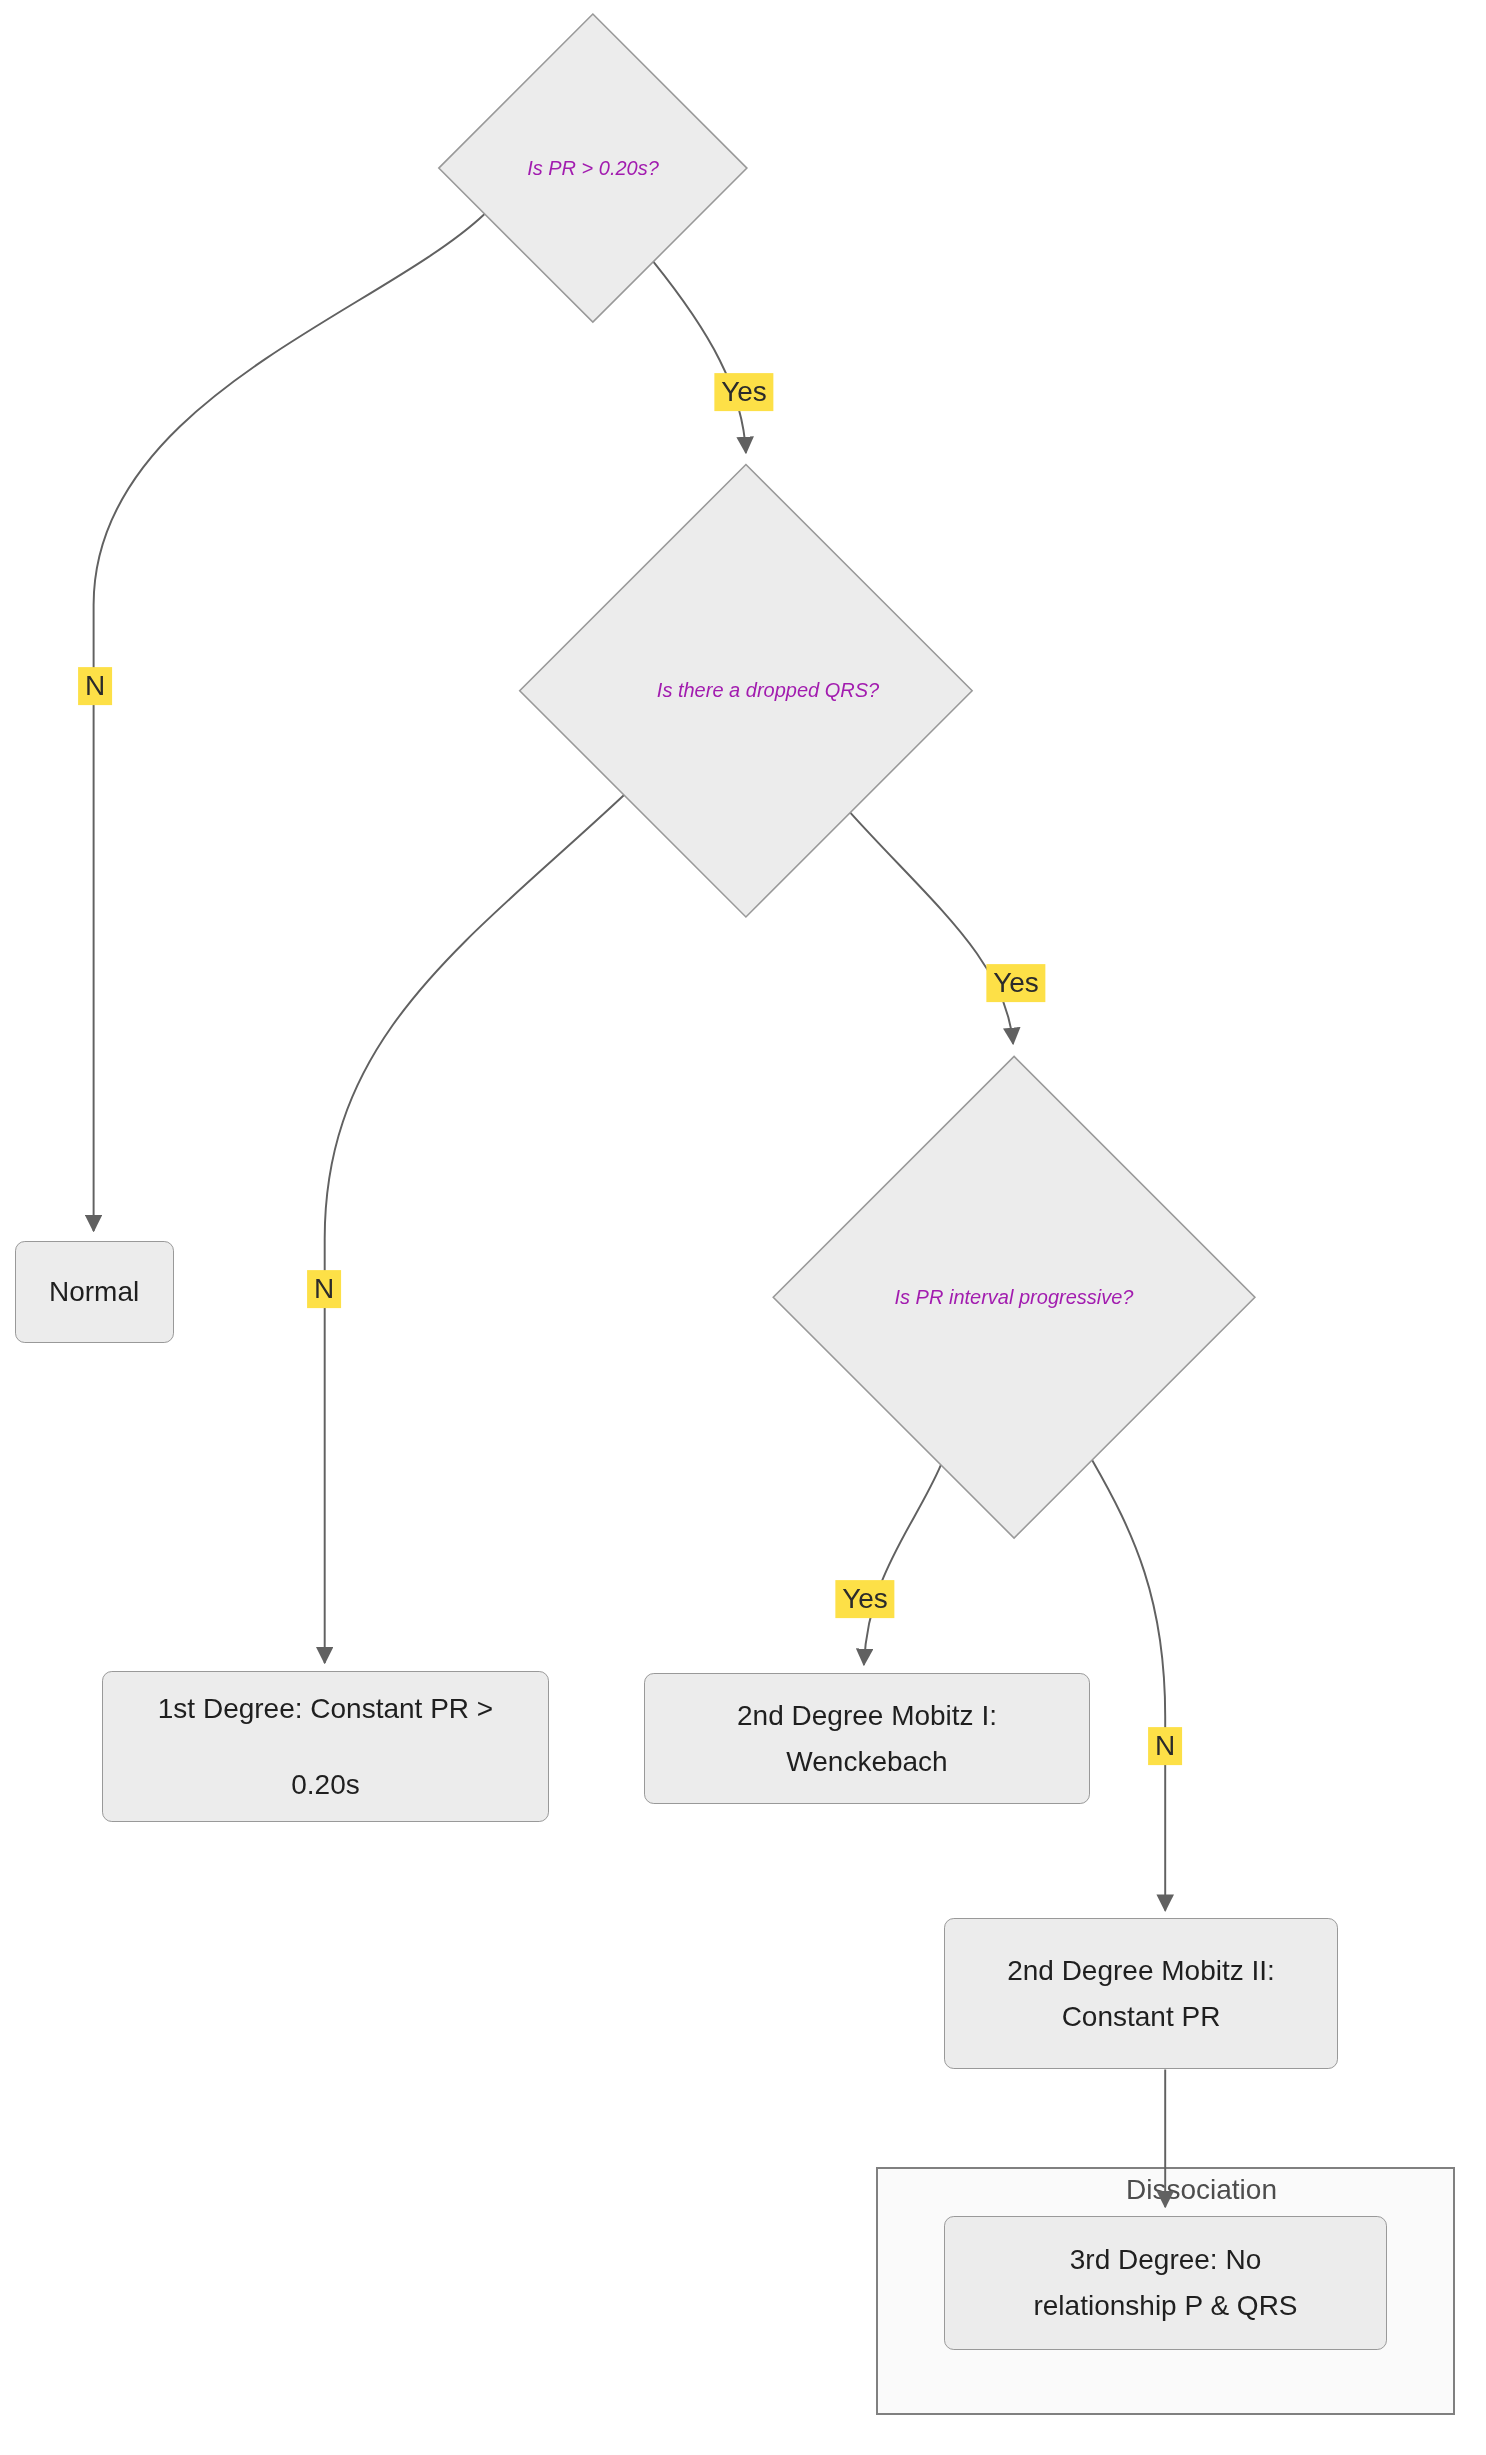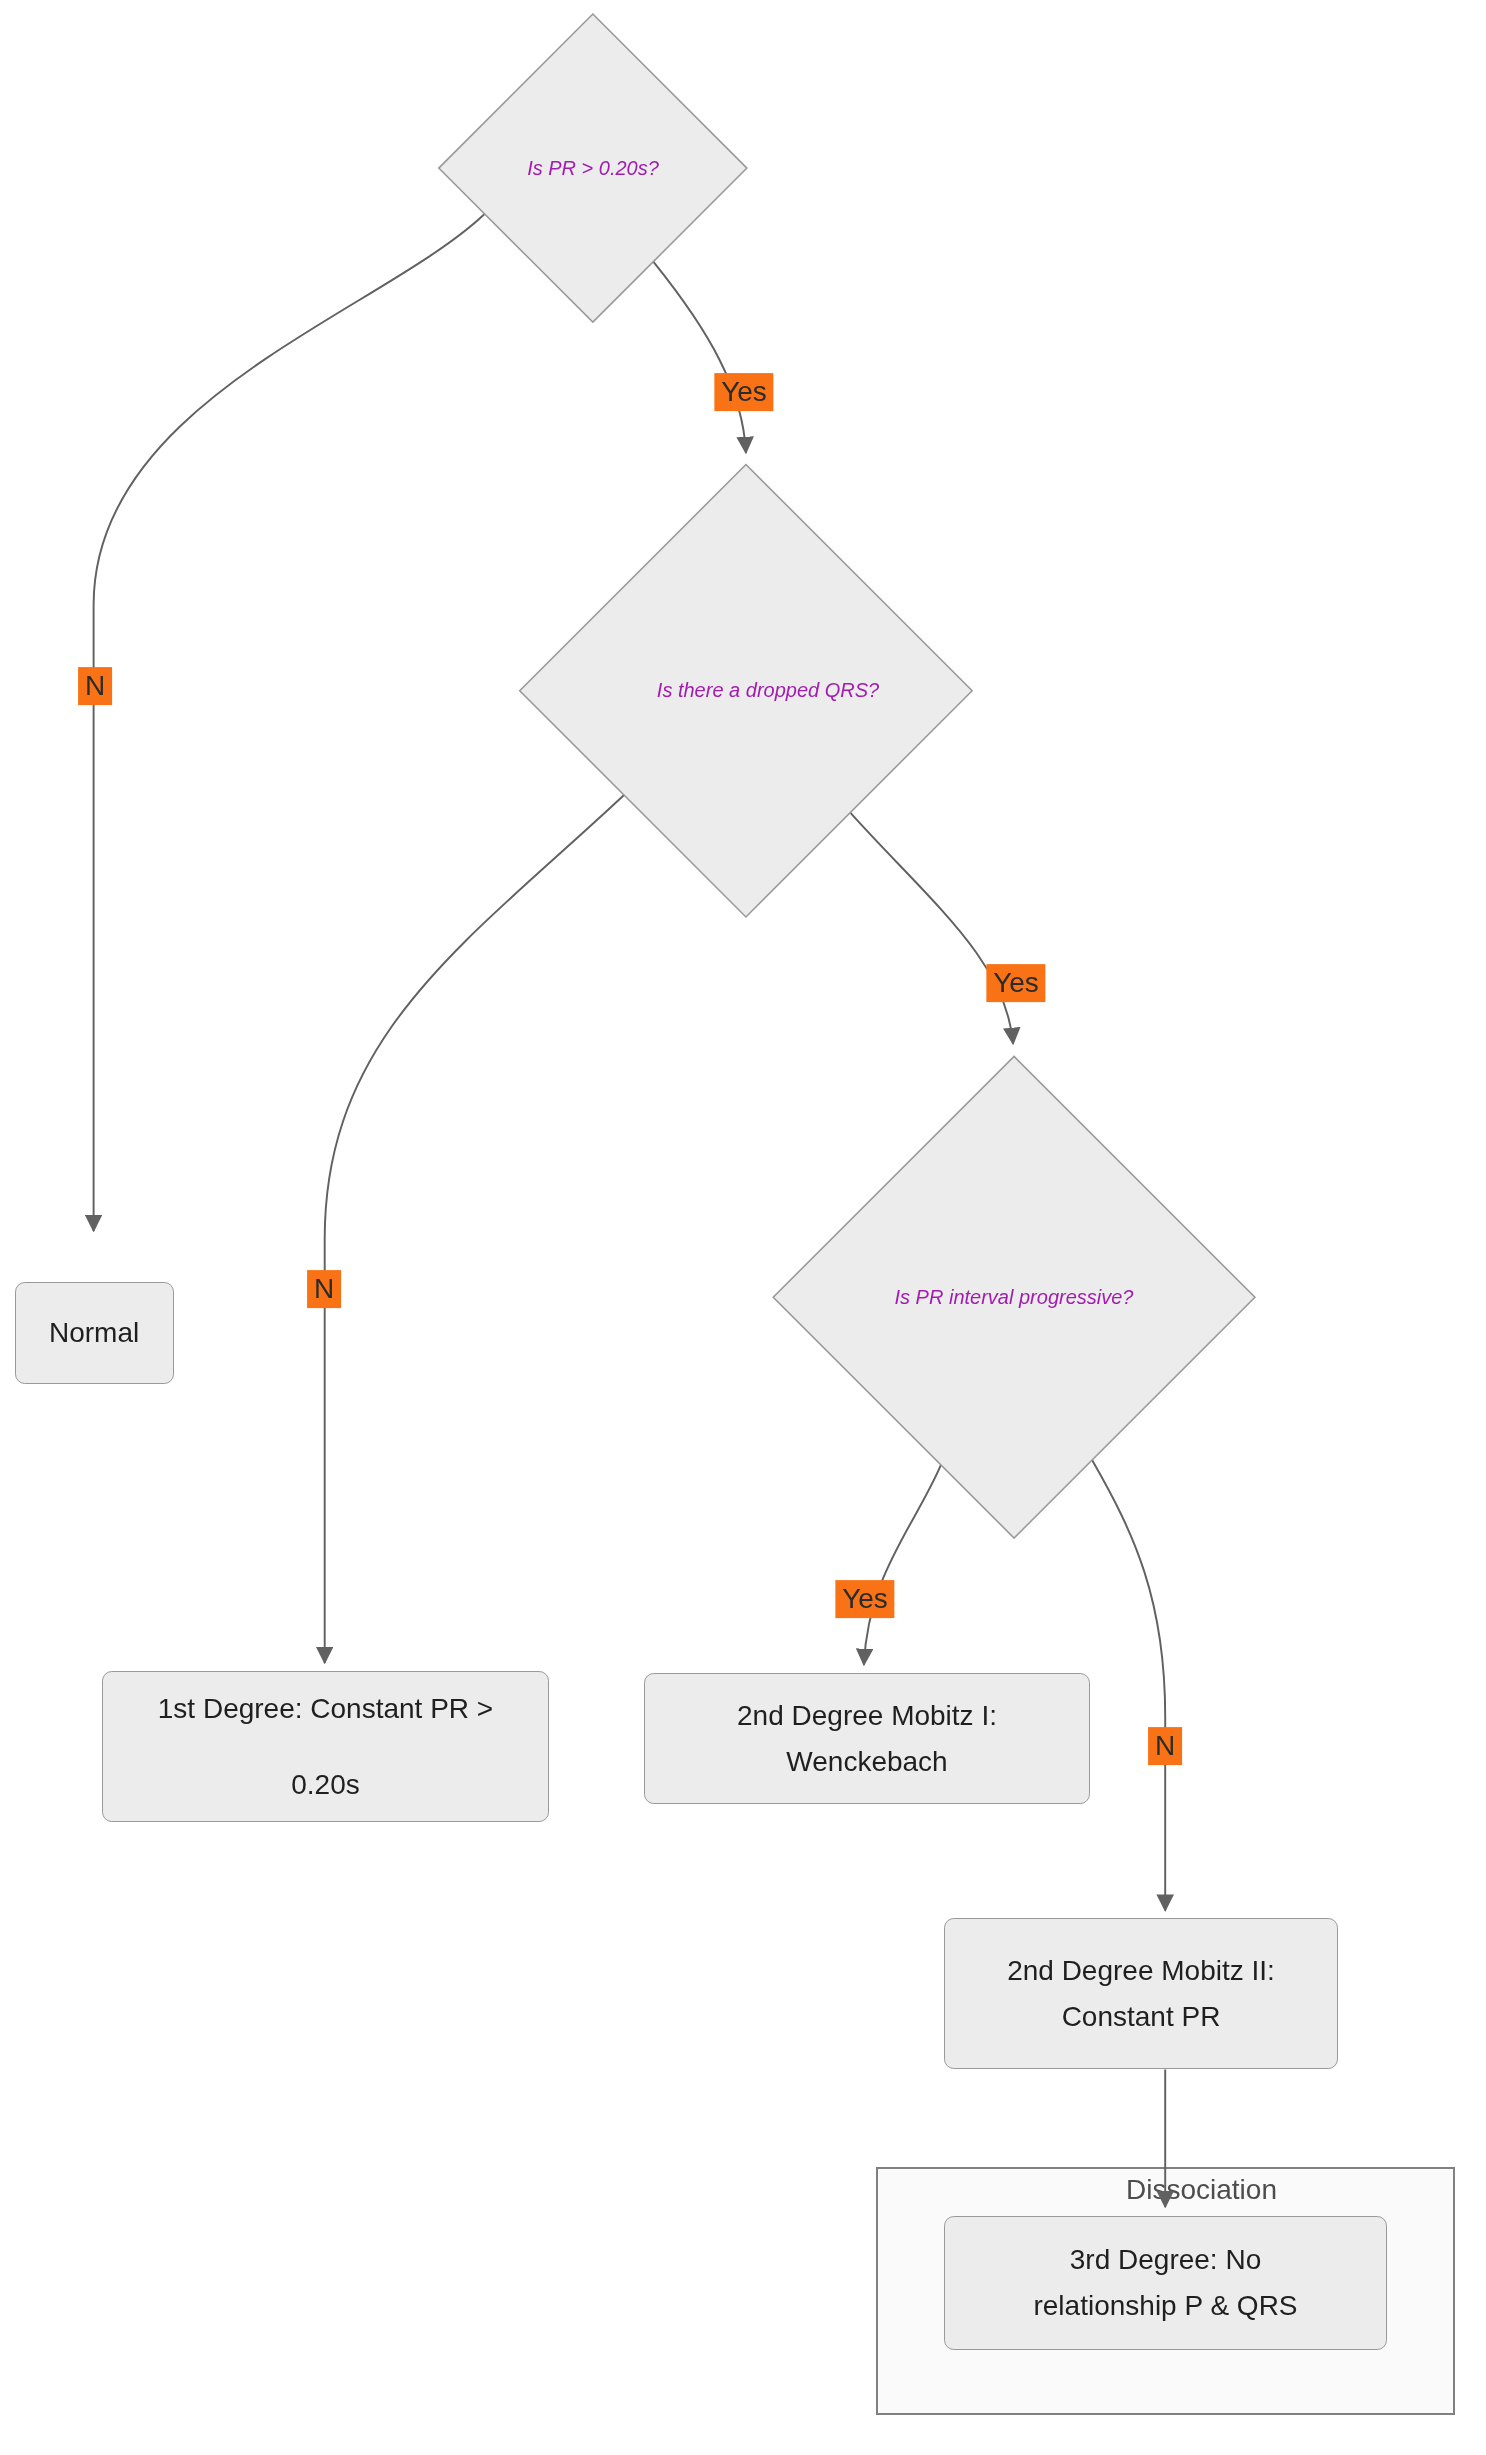--- a/index.html
+++ b/index.html
@@ -47,21 +47,21 @@
     flex-direction: column;
     align-items: center;
     justify-content: center;
     font-size: 28px;
     line-height: 46px;
     color: #1f1f1f;
     text-align: center;
     z-index: 2;
   }
   .rect-node span { display: block; white-space: nowrap; }
-  #node-normal  { left: 14.6px;  top: 1241px; width: 159px; height: 102px; margin-top: 41px; }
+  #node-normal  { left: 14.6px;  top: 1241px; width: 159px; height: 102px; }
   #node-first   { left: 102px; top: 1671px; width: 447px; height: 151px; gap: 30px; }
   #node-mobitz1 { left: 644px; top: 1673px; width: 446px; height: 131px; }
   #node-mobitz2 { left: 944px; top: 1918px; width: 394px; height: 151px; }
   #node-third   { left: 944px; top: 2216px; width: 443px; height: 134px; }
   
   .diamond-label {
     position: absolute;
     transform: translate(-50%, -50%);
     font-size: 20px;
     color: #a21caf;
@@ -71,21 +71,21 @@
   }
   #dlabel-1 { left: 593px;  top: 168px; }
   #dlabel-2 { left: 746px;  top: 690px; margin-left: 22px; }
   #dlabel-3 { left: 1014px; top: 1297px; }
   
   .edge-label {
     position: absolute;
     transform: translate(-50%, -50%);
     font-size: 28px;
     color: #2b2b2b;
-    background: #f97316;
+    background: #fde047;
     padding: 2.9px 6.8px;
     white-space: nowrap;
     z-index: 3;
   }
   #elabel-d1-no  { left: 95px;   top: 686px; }
   #elabel-d1-yes { left: 744px;  top: 392px; }
   #elabel-d2-no  { left: 324px;  top: 1289px; }
   #elabel-d2-yes { left: 1016px; top: 983px; }
   #elabel-d3-yes { left: 865px;  top: 1599px; }
   #elabel-d3-no  { left: 1165px; top: 1746px; }

